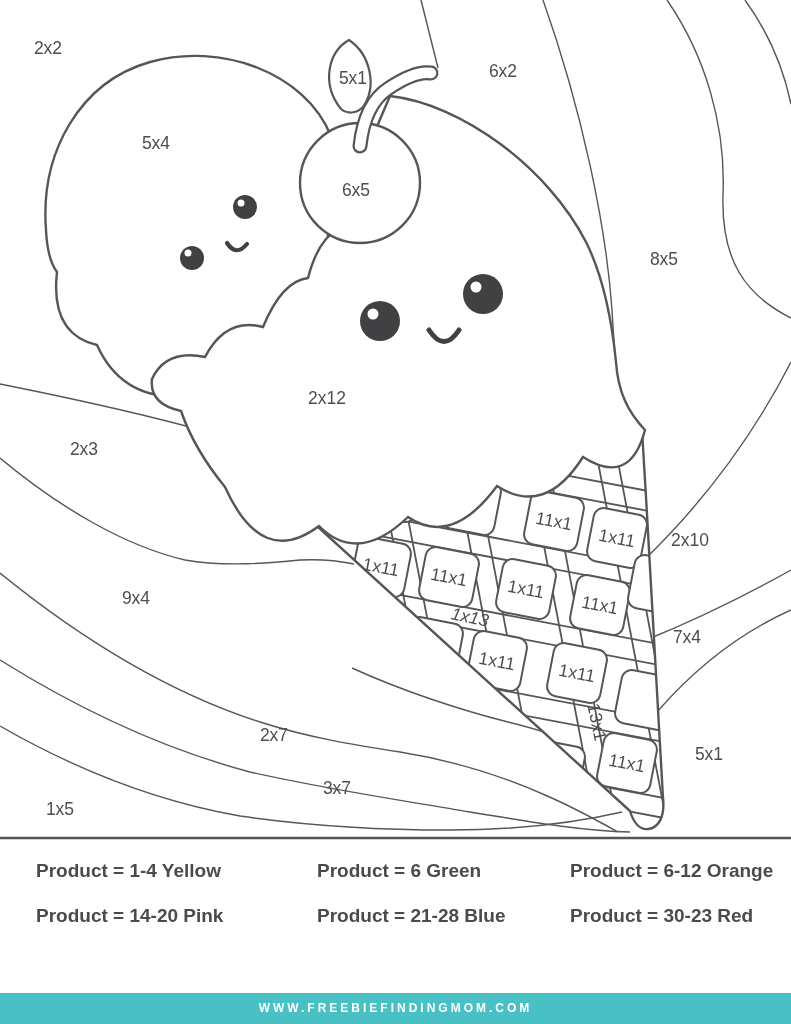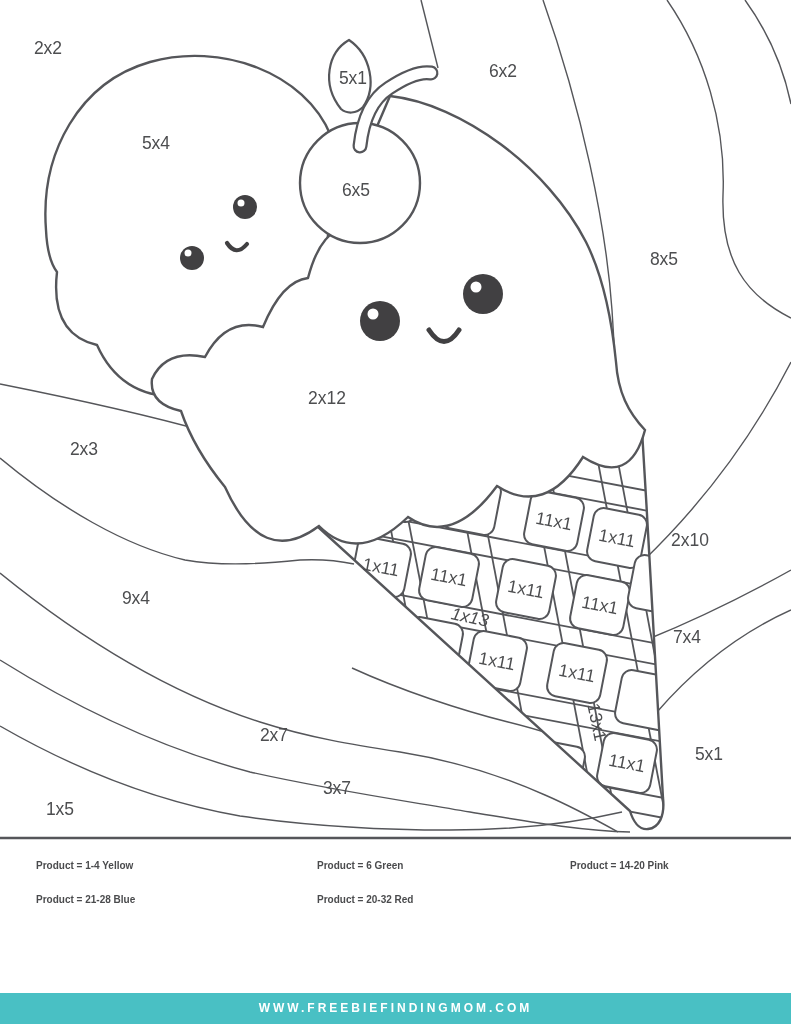--- a/index.html
+++ b/index.html
@@ -9,21 +9,21 @@
   }
   svg{display:block}
   svg text{
     font-family:"Liberation Sans",sans-serif;
     fill:#4d4e50;font-size:17.5px;text-anchor:middle;
   }
   .legend{
     position:absolute;left:36px;top:860px;right:10px;
     display:grid;grid-template-columns:281px 253px 1fr;
     row-gap:23px;
-    font-size:10px;font-weight:bold;color:#4a4b4d;
+    font-size:19px;font-weight:bold;color:#4a4b4d;
   }
   .footer{
     position:absolute;left:0;top:993px;width:791px;height:31px;
     text-align:center;line-height:31px;color:#ffffff;
     font-size:12px;font-weight:bold;letter-spacing:3px;
   }
 </style>
 </head>
 <body>
 
@@ -156,20 +156,21 @@
     <text x="597" y="728" transform="rotate(78 597 722)" font-size="16.5">13x1</text>
     <text x="627" y="769" transform="rotate(11 627 763)">11x1</text>
   </g>
 
   <line x1="0" y1="838" x2="791" y2="838" stroke="#55565a" stroke-width="2.4"></line>
 </svg>
 
 <div class="legend" style="color: rgb(74, 75, 77);">
   <div>Product = 1-4 Yellow</div>
   <div>Product = 6 Green</div>
+  <div>Product = 6-12 Orange</div>
   <div>Product = 14-20 Pink</div>
   <div>Product = 21-28 Blue</div>
-  <div>Product = 20-32 Red</div>
+  <div>Product = 30-23 Red</div>
 </div>
 
 <div class="footer" style="background: rgb(73, 192, 196); color: rgb(255, 255, 255);">
   <span>WWW.FREEBIEFINDINGMOM.COM</span>
 </div>
 
 </body></html>

